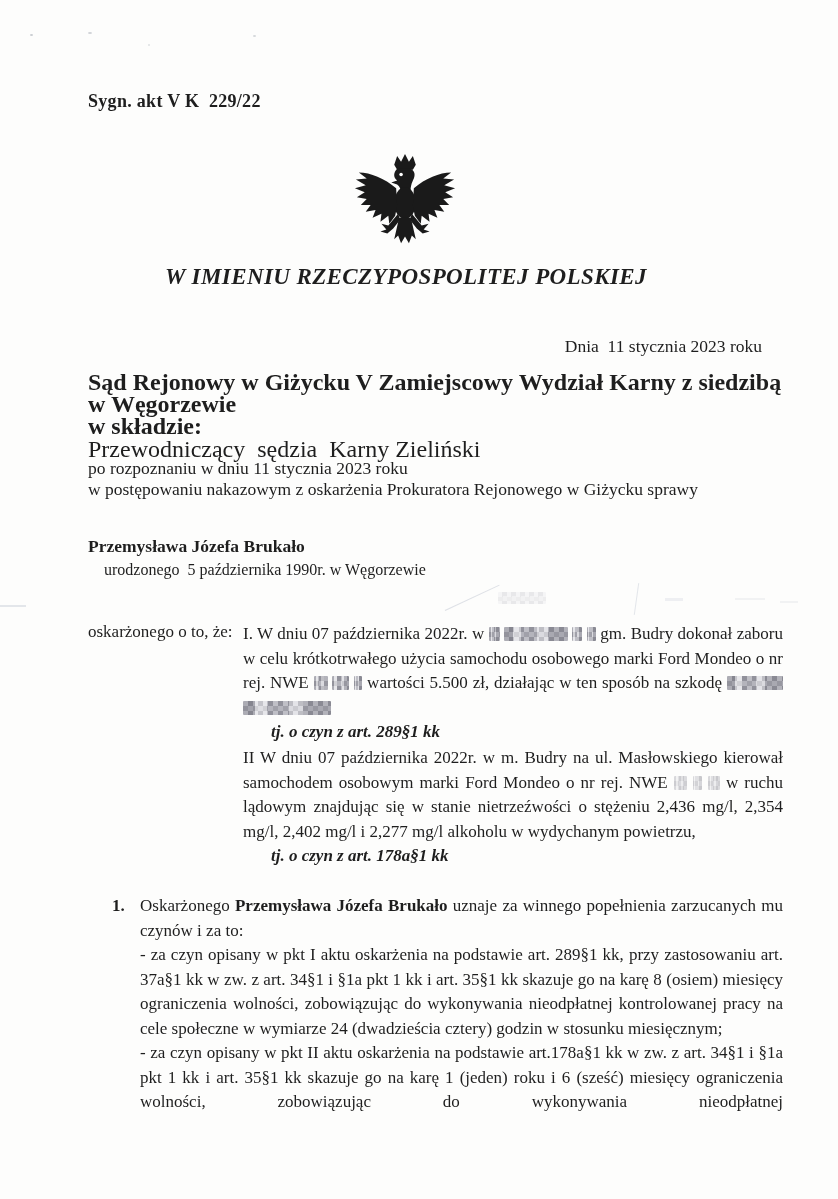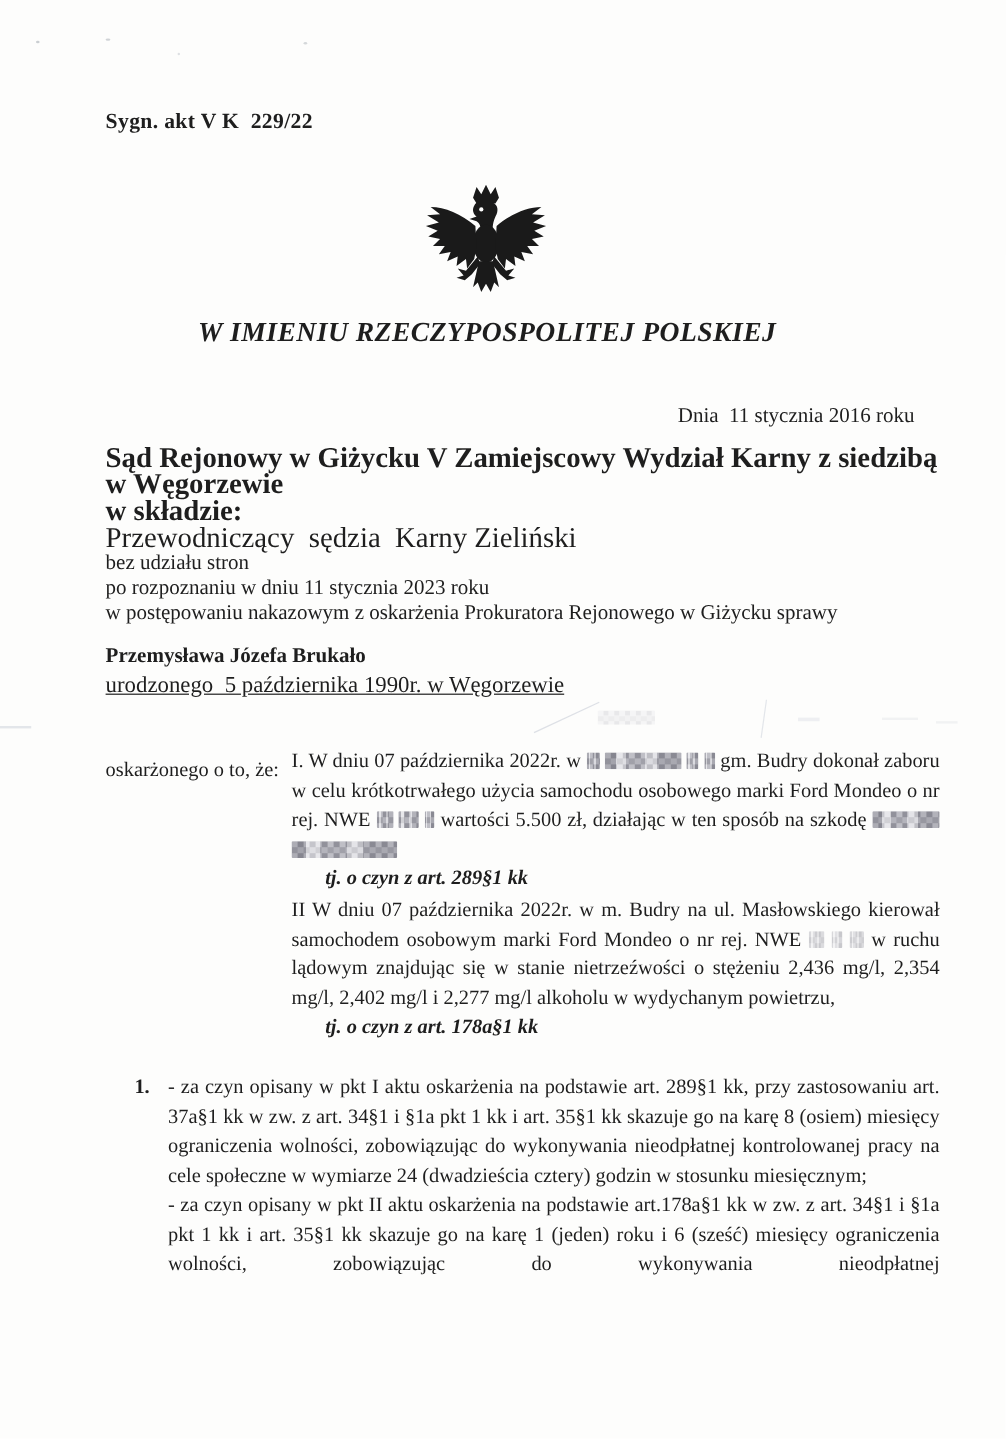--- a/index.html
+++ b/index.html
@@ -16,23 +16,23 @@
 
   .sygn{top:91px;left:88px;font-size:18px;font-weight:bold;letter-spacing:.3px;}
   .eagle{top:148px;left:351px;width:108px;height:114px;}
   .titles{top:261px;left:0;width:812px;text-align:center;
           font-size:23px;font-weight:bold;font-style:italic;line-height:31px;letter-spacing:.4px;}
   .dateline{top:336px;left:88px;width:674px;text-align:right;font-size:17.5px;}
   .court{top:371px;left:88px;width:706px;font-size:24px;line-height:22px;}
   .court .presiding{margin-top:1px;}
   .proc{top:458px;left:88px;width:706px;font-size:17.5px;line-height:21px;}
   .name{top:536px;left:88px;font-size:17.5px;font-weight:bold;}
-  .birth{top:561px;left:88px;font-size:19px;text-decoration:underline;}
+  .birth{top:561px;left:104px;font-size:16px;}
   .syna{top:588px;left:88px;font-size:17.5px;}
-  .charges-label{top:622px;left:88px;font-size:17px;margin-top:10px;}
+  .charges-label{top:622px;left:88px;font-size:17px;}
   .charge{left:243px;width:540px;font-size:17px;line-height:24.6px;}
   .charge1{top:622px;}
   .charge2{top:746px;}
   .statute{font-weight:bold;font-style:italic;text-align:left;margin-left:28px;}
   .verdict{top:894px;left:140px;width:643px;font-size:17px;line-height:24.5px;}
   .verdict-number{position:absolute;left:-28px;top:0;font-weight:bold;}
   .just-last{text-align-last:justify;}
 
   .redact{
     display:inline-block;height:14px;vertical-align:-2px;border-radius:1px;
@@ -86,30 +86,29 @@
         <path d="M49,70 L44,92 L48,88 L51,96 L55,89 L59,96 L62,88 L66,92 L61,70 Z"></path>
       </g>
       <circle cx="51" cy="26" r="1.8" fill="#ffffff"></circle>
     </svg>
   </div>
 
   <div class="abs titles">
     <div>W IMIENIU RZECZYPOSPOLITEJ POLSKIEJ</div>
   </div>
 
-  <div class="abs dateline pre">Dnia  11 stycznia 2016 roku</div>
+  <div class="abs dateline pre">Dnia  11 stycznia 2023 roku</div>
 
   <div class="abs court">
     <div class="b">Sąd Rejonowy w Giżycku V Zamiejscowy Wydział Karny z siedzibą w Węgorzewie</div>
     <div class="b">w składzie:</div>
     <div class="presiding pre">Przewodniczący  sędzia  Karny Zieliński</div>
   </div>
 
   <div class="abs proc">
-    <div>bez udziału stron</div>
     <div>po rozpoznaniu w dniu 11 stycznia 2023 roku</div>
     <div>w postępowaniu nakazowym z oskarżenia Prokuratora Rejonowego w Giżycku sprawy</div>
   </div>
 
   <div class="abs name">Przemysława Józefa Brukało</div>
   <div class="abs birth pre">urodzonego  5 października 1990r. w Węgorzewie</div>
 
   <div class="abs charges-label">oskarżonego o to, że:</div>
 
   <div class="abs charge charge1">
@@ -117,17 +116,18 @@
     <div class="statute">tj. o czyn z art. 289§1 kk</div>
   </div>
 
   <div class="abs charge charge2">
     <div class="just">II  W dniu 07 października 2022r. w m. Budry na ul. Masłowskiego kierował samochodem osobowym marki Ford Mondeo o nr rej. NWE <span class="redact light" style="width: 13px;"></span> <span class="redact light" style="width: 9px;"></span> <span class="redact light" style="width: 12px;"></span> w ruchu lądowym znajdując się w stanie nietrzeźwości o stężeniu 2,436 mg/l, 2,354 mg/l, 2,402 mg/l i 2,277 mg/l alkoholu w wydychanym powietrzu,</div>
     <div class="statute">tj. o czyn z art. 178a§1 kk</div>
   </div>
 
   <div class="abs verdict">
     <span class="verdict-number">1.</span>
+    <div class="just">Oskarżonego <strong>Przemysława Józefa Brukało</strong> uznaje za winnego popełnienia zarzucanych mu czynów i za to:</div>
     <div class="just">-  za czyn opisany w pkt I aktu oskarżenia na podstawie art. 289§1 kk, przy zastosowaniu art. 37a§1 kk w zw. z art. 34§1 i §1a pkt 1 kk i art. 35§1 kk skazuje go na karę 8 (osiem) miesięcy ograniczenia wolności, zobowiązując do wykonywania nieodpłatnej kontrolowanej pracy na cele społeczne w wymiarze 24 (dwadzieścia cztery) godzin w stosunku miesięcznym;</div>
     <div class="just just-last">- za czyn opisany w pkt II aktu oskarżenia na podstawie art.178a§1 kk w zw. z art. 34§1 i §1a pkt 1 kk i art. 35§1 kk skazuje go na karę 1 (jeden) roku i 6 (sześć) miesięcy ograniczenia wolności, zobowiązując do wykonywania nieodpłatnej</div>
   </div>
 
 </div>
 
 </body></html>

